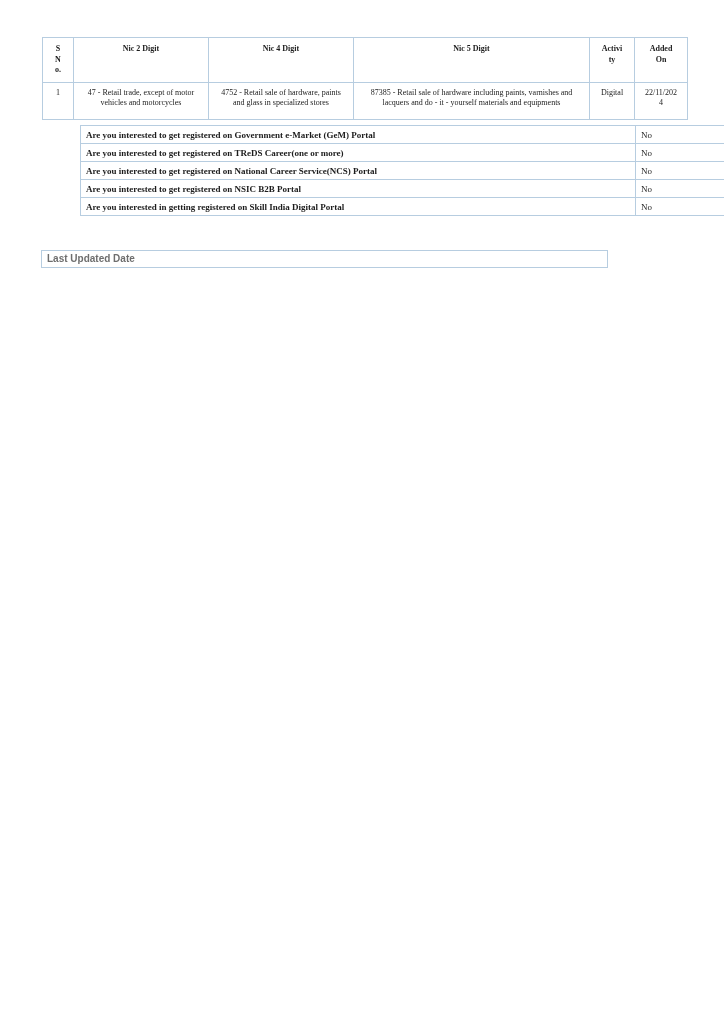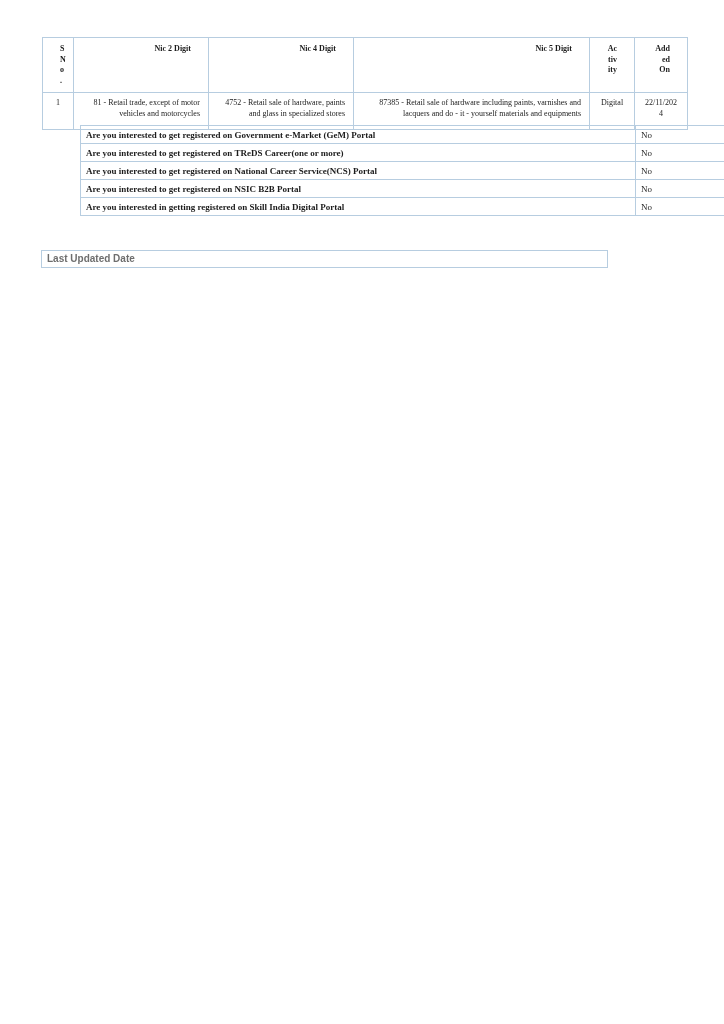--- a/index.html
+++ b/index.html
@@ -20,24 +20,24 @@
   
   .nic-table-wrap{position:absolute;left:42px;top:37px;width:645px;}
   table.nic-table{
     width:645px;border-collapse:collapse;table-layout:fixed;
     font-size:8px;line-height:1.32;color:var(--text-main);
   }
   table.nic-table th, table.nic-table td{
     border:1px solid var(--table-border);
     vertical-align:top;
     padding:5px 8px;
-    text-align:right;
+    text-align:center;
     word-wrap:break-word;
   }
-  table.nic-table th{font-weight:bold;padding:6px 17px;}
+  table.nic-table th{font-weight:bold;padding:6px 11px;}
   table.nic-table th.c, table.nic-table td.c{text-align:center;}
   table.nic-table td{height:26px;}
   col.w-sno{width:31px;}
   col.w-nic2{width:135px;}
   col.w-nic4{width:145px;}
   col.w-nic5{width:236px;}
   col.w-act{width:45px;}
   col.w-added{width:53px;}
 
   
@@ -92,21 +92,21 @@
           <th>Nic 2 Digit</th>
           <th>Nic 4 Digit</th>
           <th>Nic 5 Digit</th>
           <th>Activity</th>
           <th>Added On</th>
         </tr>
       </thead>
       <tbody>
         <tr>
           <td class="c">1</td>
-          <td>81 - Retail trade, except of motor vehicles and motorcycles</td>
+          <td>47 - Retail trade, except of motor vehicles and motorcycles</td>
           <td>4752 - Retail sale of hardware, paints and glass in specialized stores</td>
           <td>87385 - Retail sale of hardware including paints, varnishes and lacquers and do - it - yourself materials and equipments</td>
           <td class="c">Digital</td>
           <td class="c">22/11/2024</td>
         </tr>
       </tbody>
     </table>
   </div>
 
   <div class="q-table-wrap">

